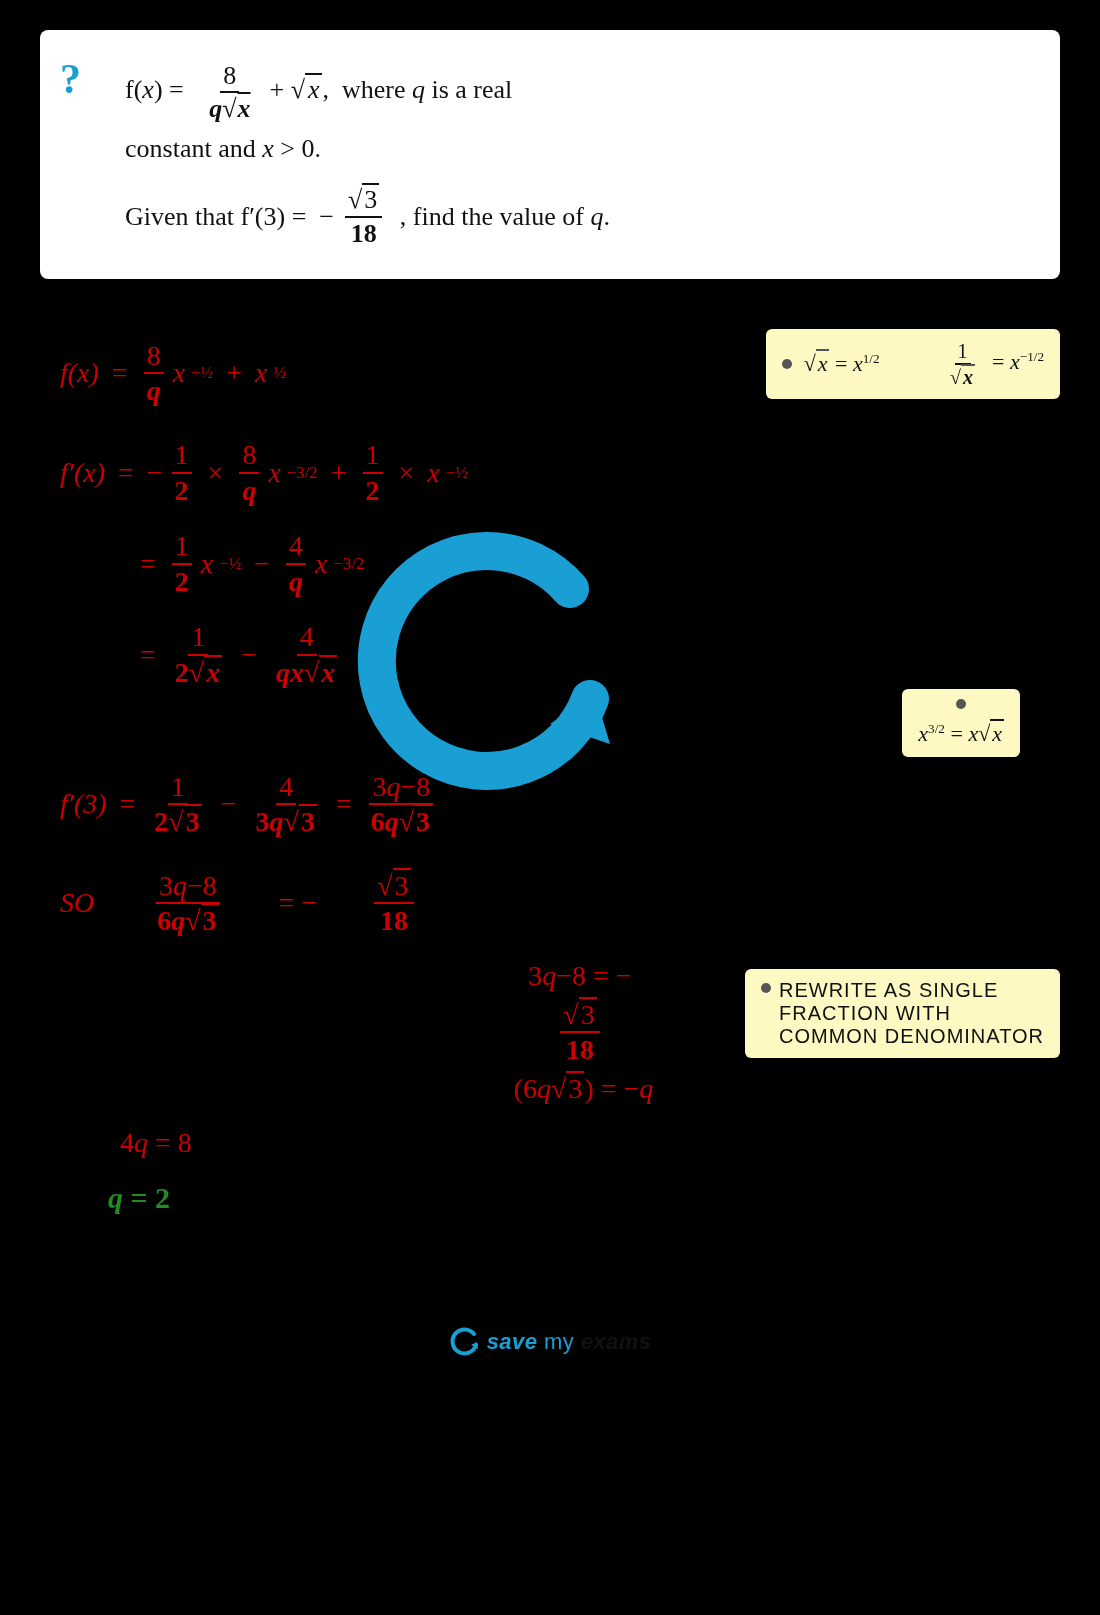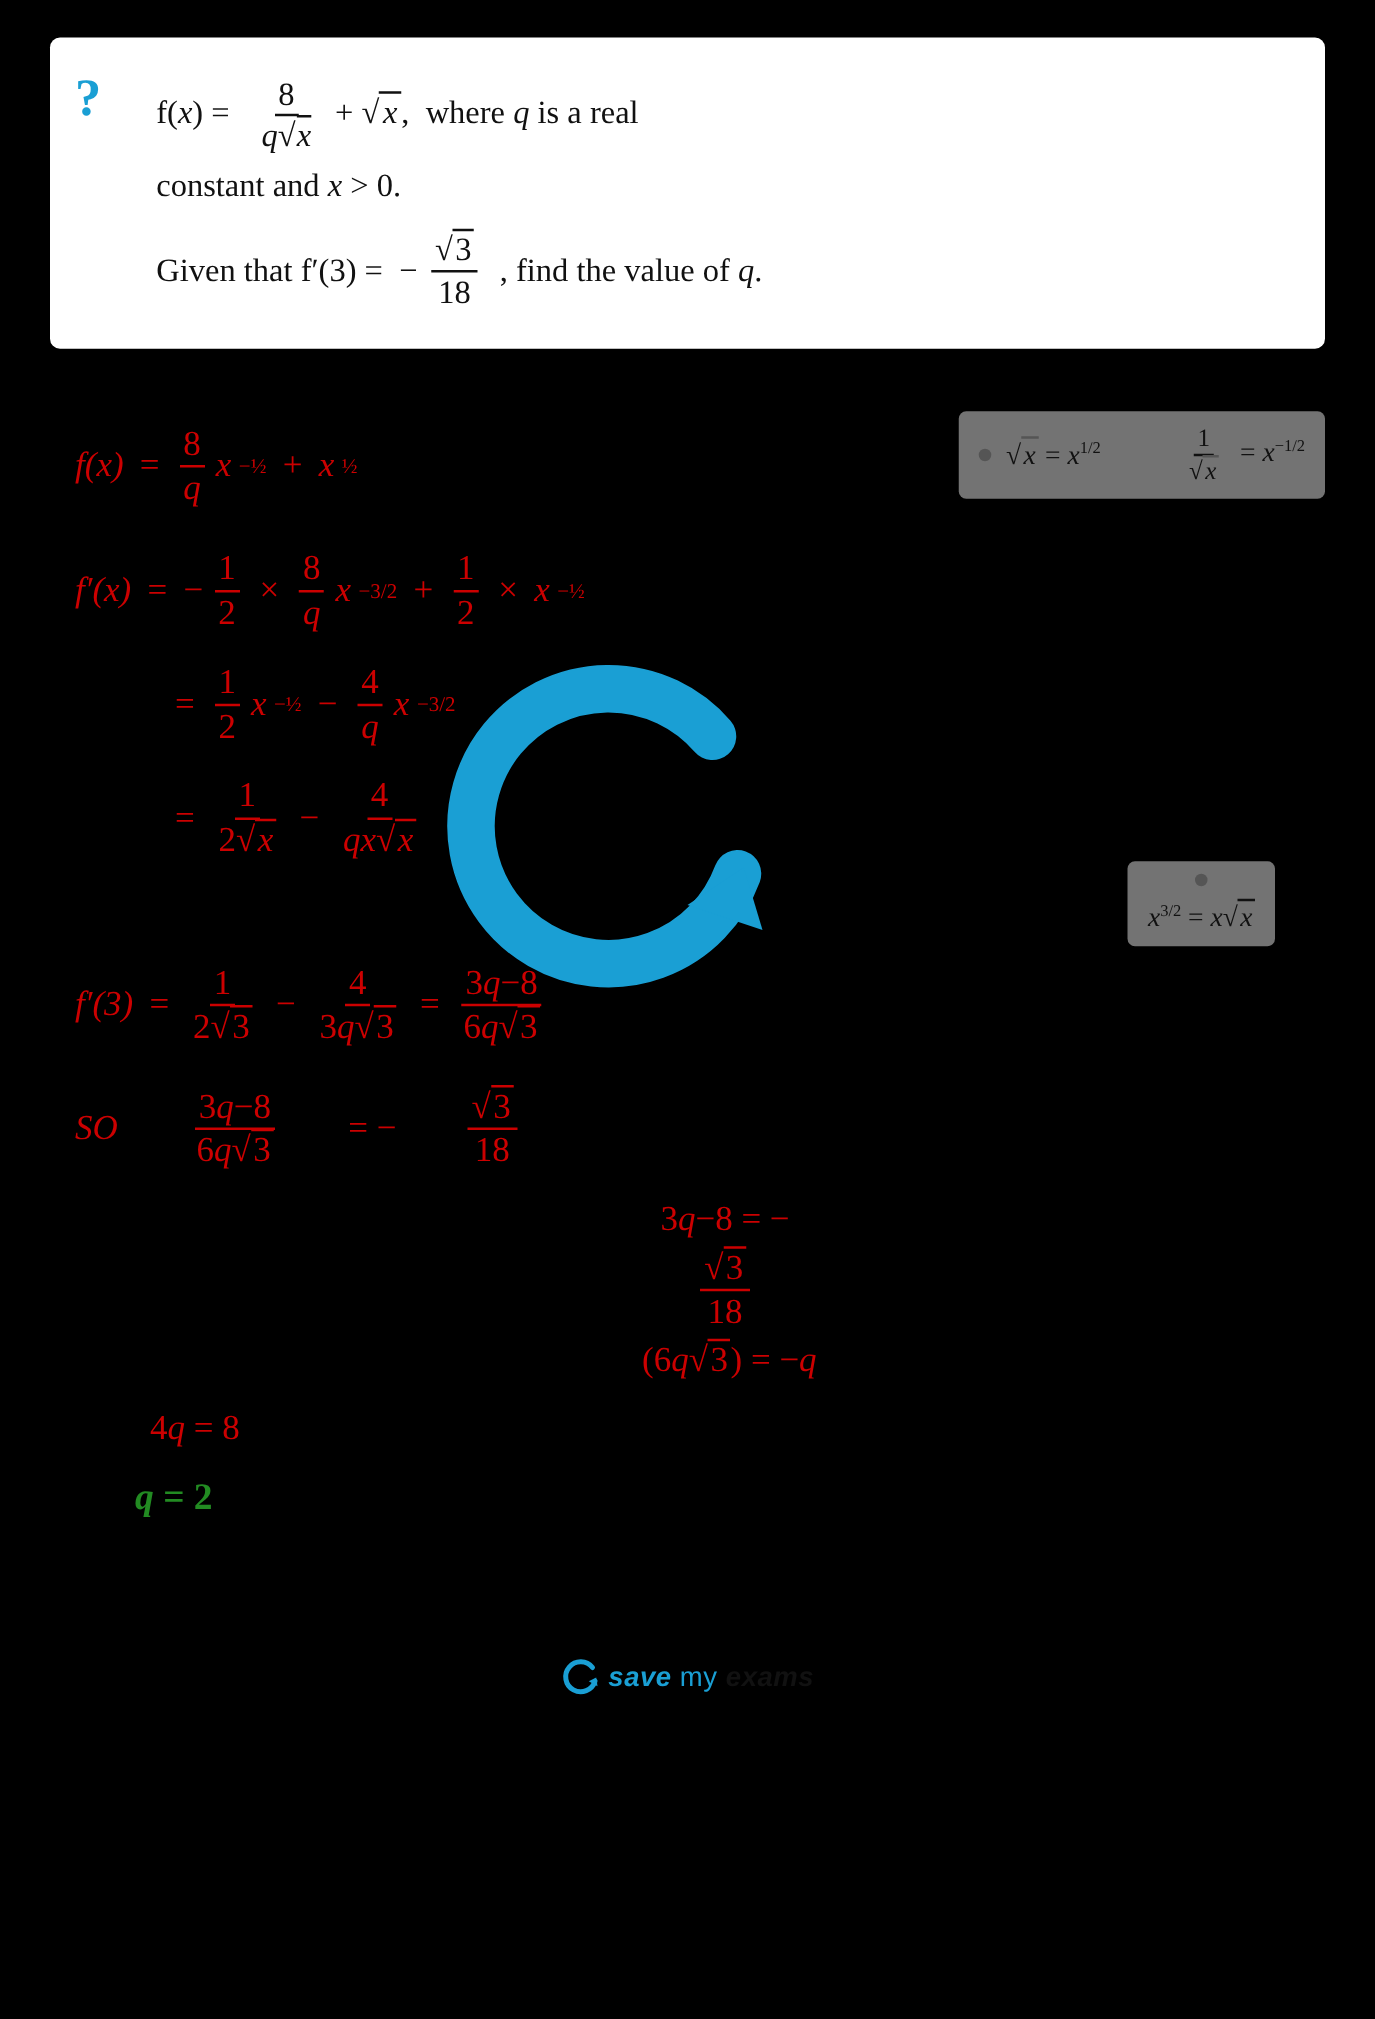--- a/index.html
+++ b/index.html
@@ -89,32 +89,33 @@
     .frac .num {
       border-bottom: 2px solid currentColor;
       padding: 0 3px;
       text-align: center;
       line-height: 1.2;
     }
     .frac .den {
       padding: 0 3px;
       text-align: center;
       line-height: 1.2;
+      font-weight: bold;
     }
 
     
     sup {
       font-size: 0.6em;
       vertical-align: super;
       line-height: 0;
     }
 
     
     .helper-box {
-      background: #737373;
+      background: #fef9c3;
       border-radius: 6px;
       padding: 10px 16px;
       color: #111;
       font-size: 22px;
       display: inline-flex;
       align-items: center;
       gap: 12px;
       position: absolute;
     }
 
@@ -324,20 +325,30 @@
       <span class="num">4</span>
       <span class="den">3<span class="italic">q</span>√<span style="border-top:2px solid #cc0000; padding:0 2px;">3</span></span>
     </span>
     <span>&nbsp;=&nbsp;</span>
     <span class="frac red">
       <span class="num">3<span class="italic">q</span>−8</span>
       <span class="den">6<span class="italic">q</span>√<span style="border-top:2px solid #cc0000; padding:0 2px;">3</span></span>
     </span>
   </div>
 
+  <div class="helper-box helper-box-3" style="position:absolute; top:660px; right:40px;">
+    <div style="display:flex; align-items:flex-start; gap:8px;">
+      <span class="helper-dot" style="margin-top:4px;"></span>
+      <div>
+        <div>REWRITE AS SINGLE</div>
+        <div>FRACTION WITH</div>
+        <div>COMMON DENOMINATOR</div>
+      </div>
+    </div>
+  </div>
 
   <div class="step" style="margin-top:30px;gap:47px;">
     <span class="so-label">SO</span>
     <span class="frac red">
       <span class="num">3<span class="italic">q</span>−8</span>
       <span class="den">6<span class="italic">q</span>√<span style="border-top:2px solid #cc0000; padding:0 2px;">3</span></span>
     </span>
     <span>&nbsp;=&nbsp;−&nbsp;</span>
     <span class="frac red">
       <span class="num">√<span style="border-top:2px solid #cc0000; padding:0 2px;">3</span></span>

